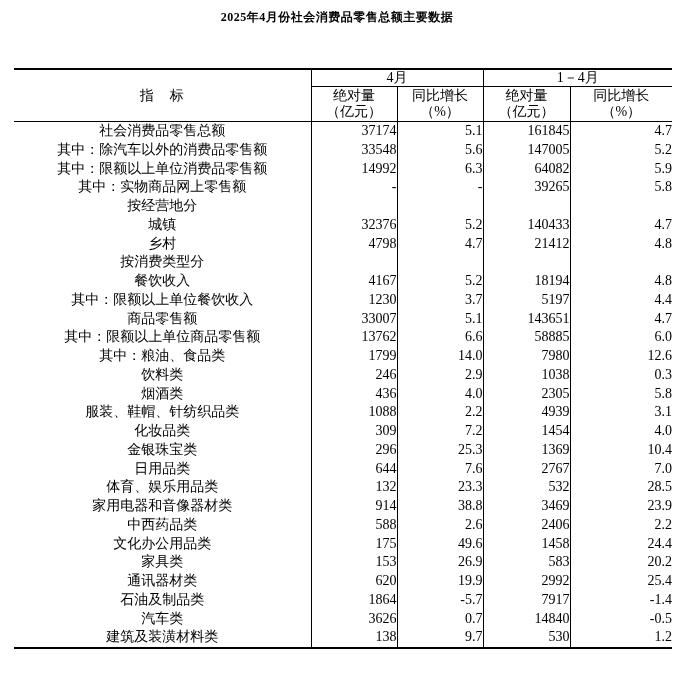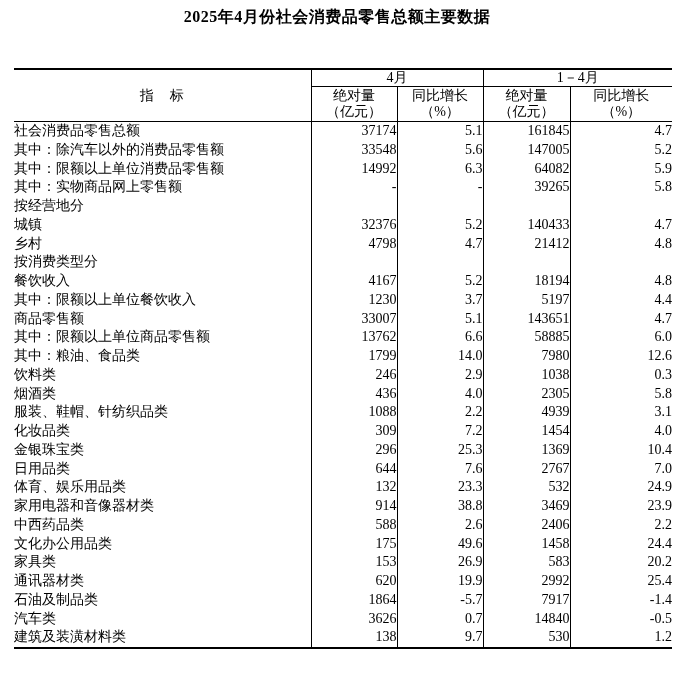--- a/index.html
+++ b/index.html
@@ -11,21 +11,21 @@
     color: #000000;
     font-family: "Liberation Serif", "DejaVu Serif", serif;
     overflow: hidden;
   }
   .title {
     position: absolute;
     top: 7px;
     left: 0;
     width: 674px;
     text-align: center;
-    font-size: 16px;
+    font-size: 12px;
     font-weight: bold;
     line-height: 20px;
     letter-spacing: 0.5px;
   }
   table.data {
     position: absolute;
     left: 14px;
     top: 68px;
     width: 658px;
     border-collapse: collapse;
@@ -51,21 +51,21 @@
   tbody td { height: 18.75px; line-height: 18.75px; }
   tbody td.num {
     border-left: 1.5px solid #000;
     text-align: right;
   }
   td.c1 { padding-right: 8px; }
   td.c2 { padding-right: 6px; }
   td.c3 { padding-right: 22px; }
   td.c4 { padding-right: 25px; }
   td.dash { padding-right: 19px; }
-  td.ind { text-align: left; }
+  td.ind { text-align: center; }
   td.indent-0 { padding-left: 0px; }
   td.indent-1 { padding-left: 16px; }
   td.indent-2 { padding-left: 30px; }
   td.indent-3 { padding-left: 44px; }
   td.indent-4 { padding-left: 81px; }
   .note {
     position: absolute;
     left: 14px;
     top: 652px;
     width: 650px;
@@ -267,21 +267,21 @@
     <td class="num c2">7.6</td>
     <td class="num c3">2767</td>
     <td class="num c4">7.0</td>
   </tr>
 
   <tr>
     <td class="ind indent-4">体育、娱乐用品类</td>
     <td class="num c1">132</td>
     <td class="num c2">23.3</td>
     <td class="num c3">532</td>
-    <td class="num c4">24.9</td>
+    <td class="num c4">28.5</td>
   </tr>
 
   <tr>
     <td class="ind indent-4">家用电器和音像器材类</td>
     <td class="num c1">914</td>
     <td class="num c2">38.8</td>
     <td class="num c3">3469</td>
     <td class="num c4">23.9</td>
   </tr>
 

